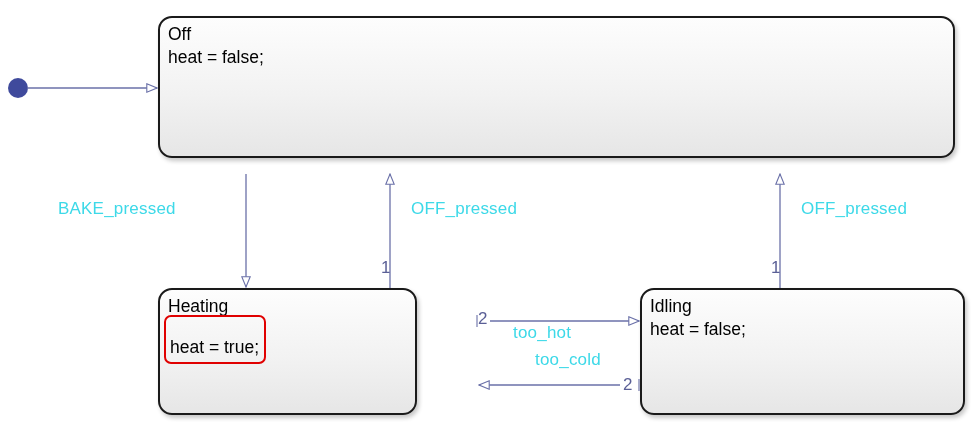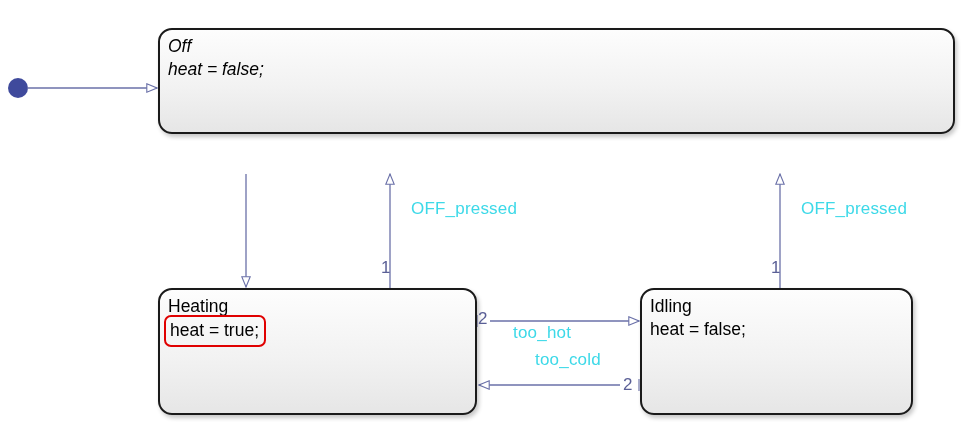--- a/index.html
+++ b/index.html
@@ -38,21 +38,21 @@
     left: 8px;
     top: 28px;
     font-size: 17.5px;
     line-height: 23px;
     color: #000000;
     white-space: pre;
   }
   .state-action.highlighted {
     left: 4px;
     top: 25px;
-    padding: 2px 5px 3px 4px;
+    padding: 19px 5px 3px 4px;
     border: 2.5px solid #e00000;
     border-radius: 7px;
     background: transparent;
   }
   .svg-layer {
     position: absolute;
     left: 0;
     top: 0;
     width: 978px;
     height: 436px;
@@ -114,35 +114,36 @@
       <line x1="490" y1="321" x2="639" y2="321" stroke="#6a70a8" stroke-width="1.3" marker-end="url(#oarrow-r)"></line>
       <line x1="477" y1="315" x2="477" y2="327" stroke="#6a70a8" stroke-width="1.1"></line>
     </g>
 
     <g>
       <line x1="620" y1="385" x2="479" y2="385" stroke="#6a70a8" stroke-width="1.3" marker-end="url(#oarrow-l)"></line>
       <line x1="639" y1="379" x2="639" y2="391" stroke="#6a70a8" stroke-width="1.1"></line>
     </g>
   </svg>
 
-  <div class="state-box" style="left:158px; top:28px; width:797px; height:106px;font-style:italic;">
+  <div class="state-box" style="left:158px; top:16px; width:797px; height:142px;">
     <div class="state-label">Off</div>
     <div class="state-action">heat = false;</div>
   </div>
 
-  <div class="state-box" style="left:158px; top:288px; width:319px; height:127px;text-decoration:underline;">
+  <div class="state-box" style="left:158px; top:288px; width:259px; height:127px;text-decoration:underline;">
     <div class="state-label">Heating</div>
     <div class="state-action highlighted">heat = true;</div>
   </div>
 
-  <div class="state-box" style="left:640px; top:288px; width:273px; height:127px;">
+  <div class="state-box" style="left:640px; top:288px; width:325px; height:127px;">
     <div class="state-label">Idling</div>
     <div class="state-action">heat = false;</div>
   </div>
 
+  <div class="edge-label" style="left:58px; top:199px;">BAKE_pressed</div>
 
   <div class="edge-label" style="left:411px; top:199px;">OFF_pressed</div>
   <div class="order-label" style="left:381px; top:258px;">1</div>
 
   <div class="edge-label" style="left:801px; top:199px;">OFF_pressed</div>
   <div class="order-label" style="left:771px; top:258px;">1</div>
 
   <div class="edge-label" style="left:513px; top:286px;margin-top:37px;">too_hot</div>
   <div class="order-label" style="left:478px; top:309px;">2</div>
 

